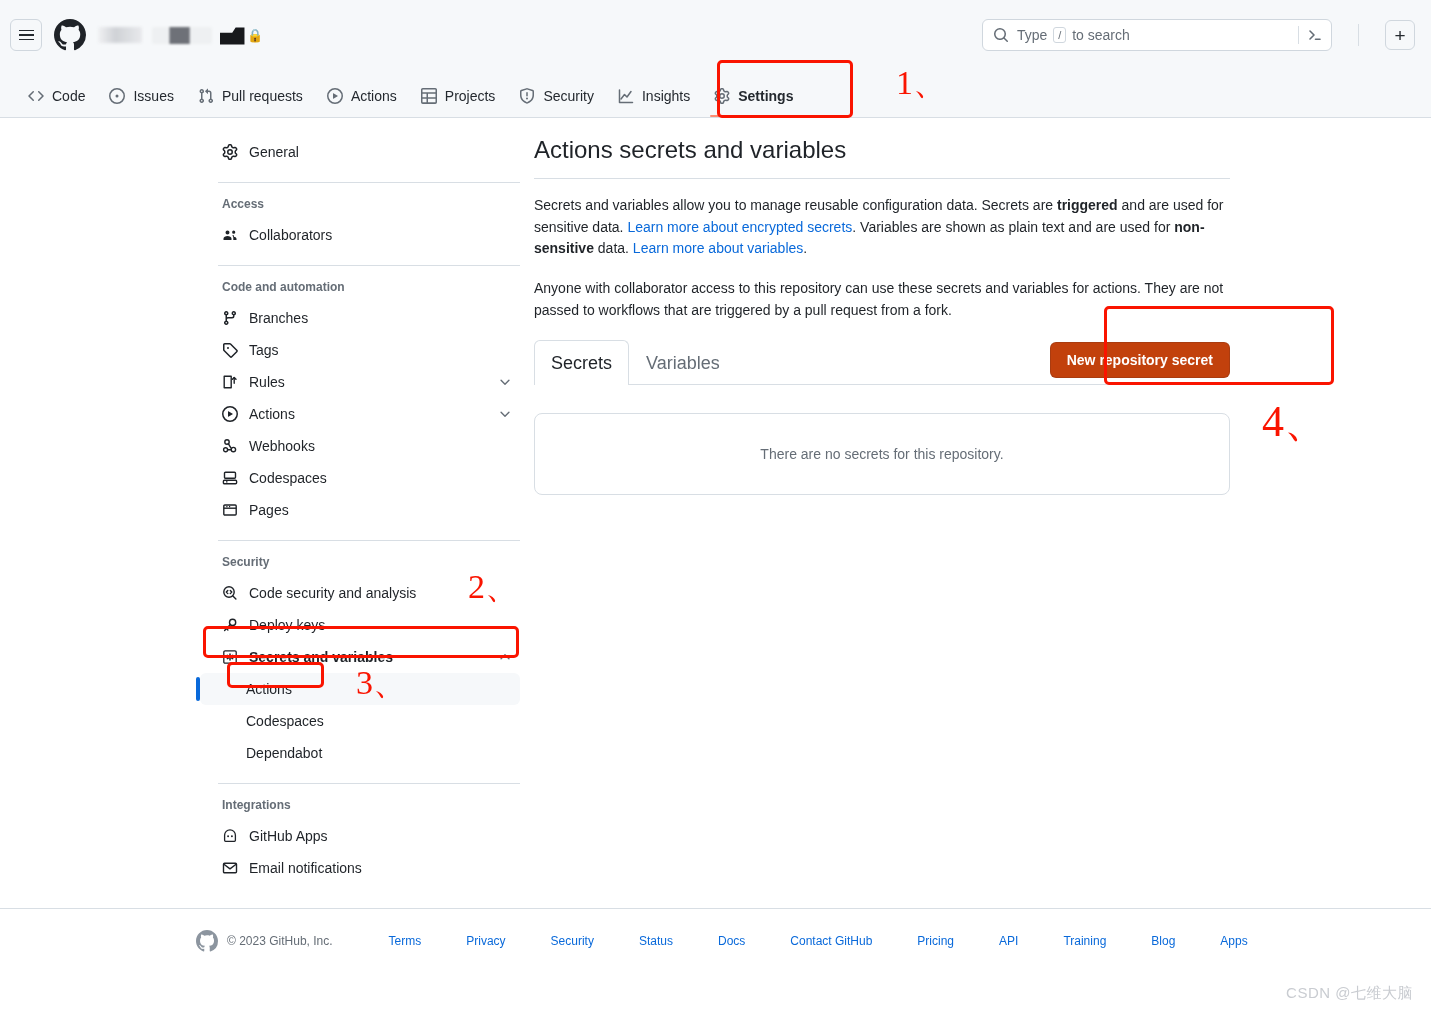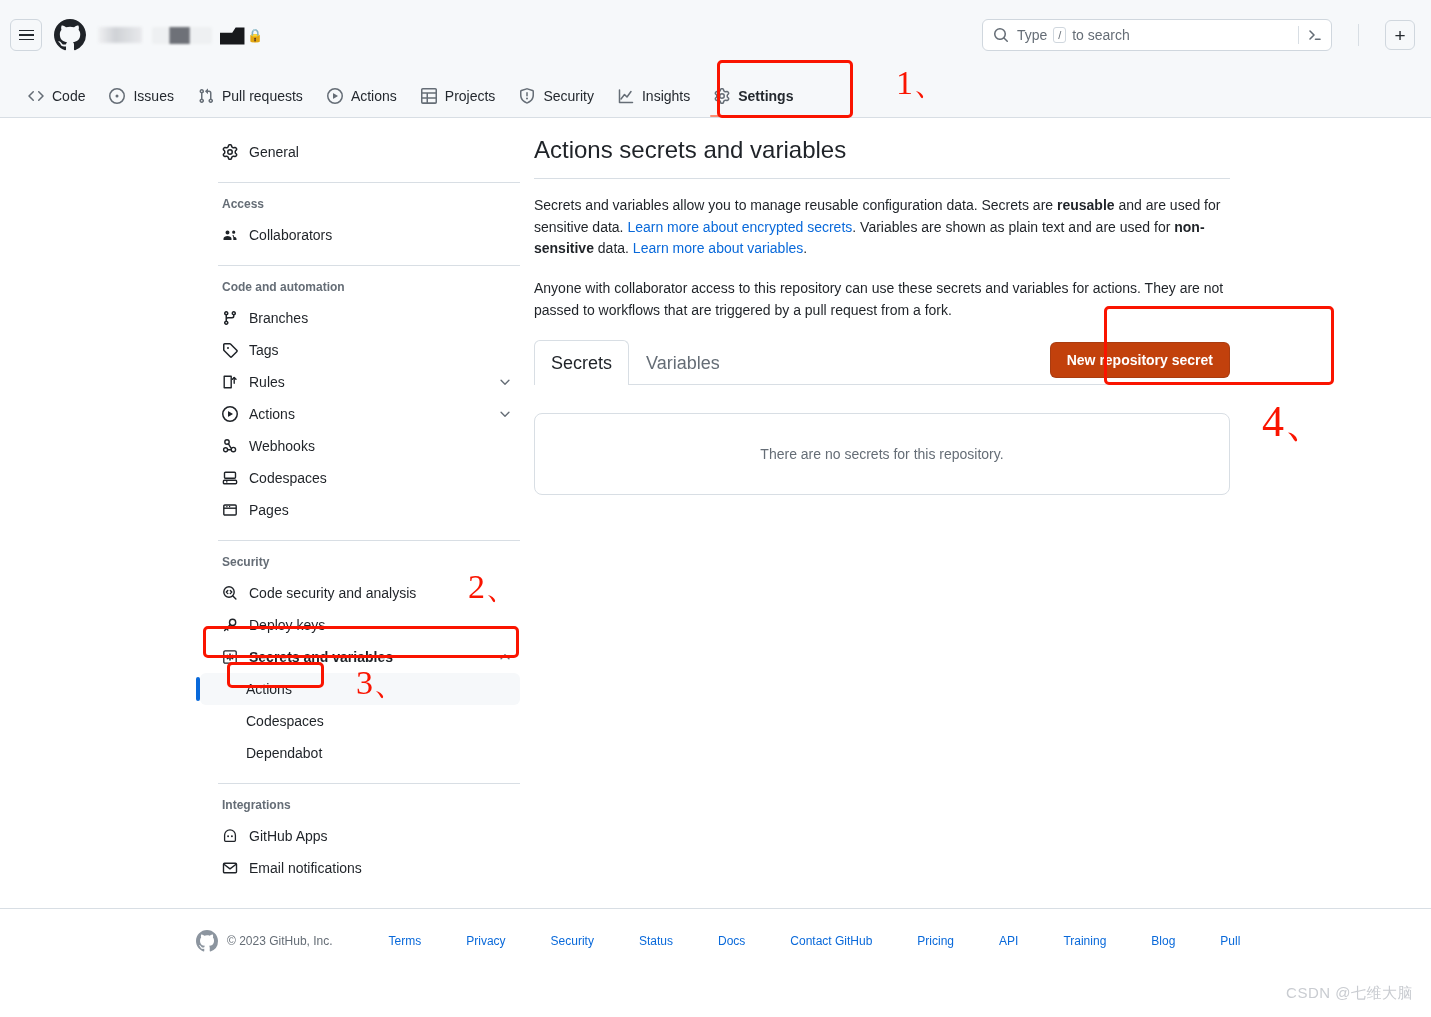--- a/index.html
+++ b/index.html
@@ -587,21 +587,21 @@
             <path d="M1.9 4.2L8 8.9l6.1-4.7"></path>
           </svg>
         </span>
       <span>Email notifications</span>
     </div>
   </div>
 
   <div class="main">
     <h1 class="main-title">Actions secrets and variables</h1>
 
-    <p class="para"><span>Secrets and variables allow you to manage reusable configuration data. Secrets are </span><b>reusable</b><span> and are used for sensitive data. </span><a href="#">Learn more about encrypted secrets</a><span>. Variables are shown as plain text and are used for </span><b>non-sensitive</b><span> data. </span><a href="#">Learn more about variables</a><span>.</span></p>
+    <p class="para"><span>Secrets and variables allow you to manage reusable configuration data. Secrets are </span><b>triggered</b><span> and are used for sensitive data. </span><a href="#">Learn more about encrypted secrets</a><span>. Variables are shown as plain text and are used for </span><b>non-sensitive</b><span> data. </span><a href="#">Learn more about variables</a><span>.</span></p>
 
     <p class="para">Anyone with collaborator access to this repository can use these secrets and variables for actions. They are not passed to workflows that are triggered by a pull request from a fork.</p>
 
     <div class="tabbar">
       <div class="utab active">Secrets</div>
       <div class="utab">Variables</div>
       <div class="newsecret-wrap">
         <button class="btn-primary">New repository secret</button>
       </div>
     </div>
@@ -623,21 +623,21 @@
   <a class="flink" href="#">Terms</a>
   <a class="flink" href="#">Privacy</a>
   <a class="flink" href="#">Security</a>
   <a class="flink" href="#">Status</a>
   <a class="flink" href="#">Docs</a>
   <a class="flink" href="#">Contact GitHub</a>
   <a class="flink" href="#">Pricing</a>
   <a class="flink" href="#">API</a>
   <a class="flink" href="#">Training</a>
   <a class="flink" href="#">Blog</a>
-  <a class="flink" href="#">Pull</a>
+  <a class="flink" href="#">Apps</a>
 </div>
 
 <div class="watermark">CSDN @七维大脑</div>
 
 <div class="anno-box" id="anno-box-settings"></div>
 <div class="anno-box" id="anno-box-secretsvars"></div>
 <div class="anno-box" id="anno-box-actions-sub"></div>
 <div class="anno-box" id="anno-box-newsecret"></div>
 <div class="anno-num" id="anno-1">1、</div>
 <div class="anno-num" id="anno-2">2、</div>

